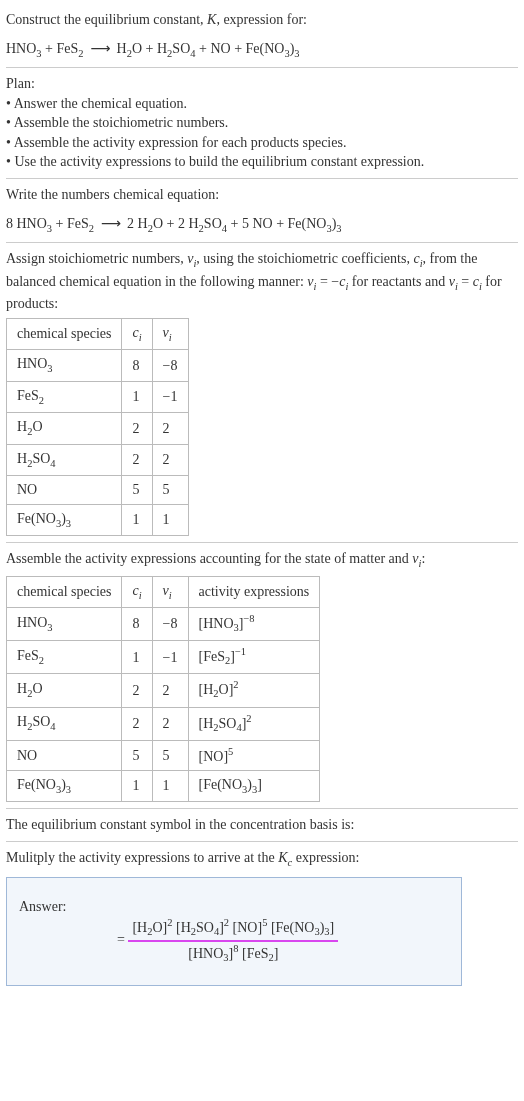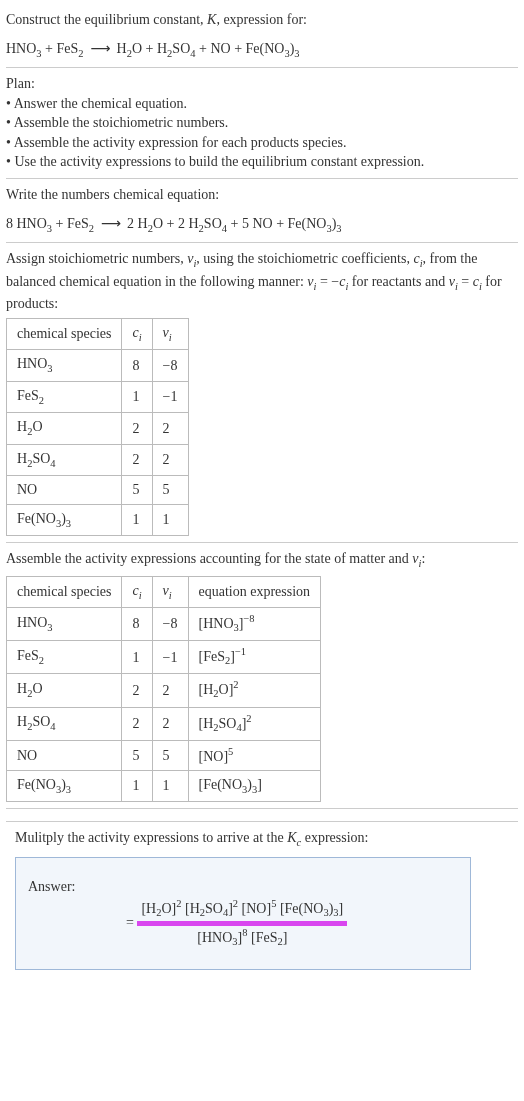--- a/index.html
+++ b/index.html
@@ -10,21 +10,21 @@
     padding: 4px 6px;
     width: 524px;
     box-sizing: border-box;
     background: #fff;
     line-height: 1.4;
   }
   .section {
     border-bottom: 1px solid #ccc;
     padding: 6px 0;
   }
-  .section:last-child { border-bottom: none; margin-left: 9px; }
+  .section:last-child { border-bottom: none; }
   sub { font-size: 0.75em; vertical-align: sub; }
   sup { font-size: 0.75em; vertical-align: super; }
   .eq { margin-top: 9px; }
   .arrow { letter-spacing: -1px; }
   table.data {
     border-collapse: collapse;
     margin-top: 4px;
     font-size: 14px;
   }
   table.data th, table.data td {
@@ -43,21 +43,21 @@
     background: #f2f6fb;
     padding: 19px 12px;
     margin-top: 6px;
     max-width: 430px;
   }
   .frac {
     display: inline-block;
     vertical-align: middle;
     text-align: center;
   }
-  .frac .num { display: block; border-bottom: 5px solid #d946ef; padding: 0 4px; }
+  .frac .num { display: block; border-bottom: 2px solid #d946ef; padding: 0 4px; }
   .frac .den { display: block; padding: 0 4px; }
   .indent { padding-left: 40px; }
   .ital { font-style: italic; }
 </style>
 </head>
 <body>
 
 <div class="section">
   <div>Construct the equilibrium constant, <span class="ital">K</span>, expression for:</div>
   <div class="eq">
@@ -128,21 +128,21 @@
 <div class="section">
   <div>
     Assemble the activity expressions accounting for the state of matter and <span class="ital">ν<sub>i</sub></span>:
   </div>
   <table class="data">
     <tbody>
         <tr>
       <th>chemical species</th>
       <th class="center"><span class="ital">c<sub>i</sub></span></th>
       <th class="center"><span class="ital">ν<sub>i</sub></span></th>
-      <th>equation expression</th>
+      <th>activity expressions</th>
     </tr>
     <tr>
           <td>HNO<sub>3</sub></td>
           <td class="center">8</td>
           <td class="center">−8</td>
           <td>[HNO<sub>3</sub>]<sup>−8</sup></td>
         </tr>
     <tr>
           <td>FeS<sub>2</sub></td>
           <td class="center">1</td>
@@ -171,20 +171,21 @@
           <td>Fe(NO<sub>3</sub>)<sub>3</sub></td>
           <td class="center">1</td>
           <td class="center">1</td>
           <td>[Fe(NO<sub>3</sub>)<sub>3</sub>]</td>
         </tr>
   </tbody>
     </table>
 </div>
 
 <div class="section">
+  <div>The equilibrium constant symbol in the concentration basis is:</div>
 </div>
 
 <div class="section" style="border-bottom:none;">
   <div>
     Mulitply the activity expressions to arrive at the <span class="ital">K<sub>c</sub></span> expression:
   </div>
   <div class="answer-box">
     <div>Answer:</div>
     <div class="indent" style="margin-left:58px;">
       = 

